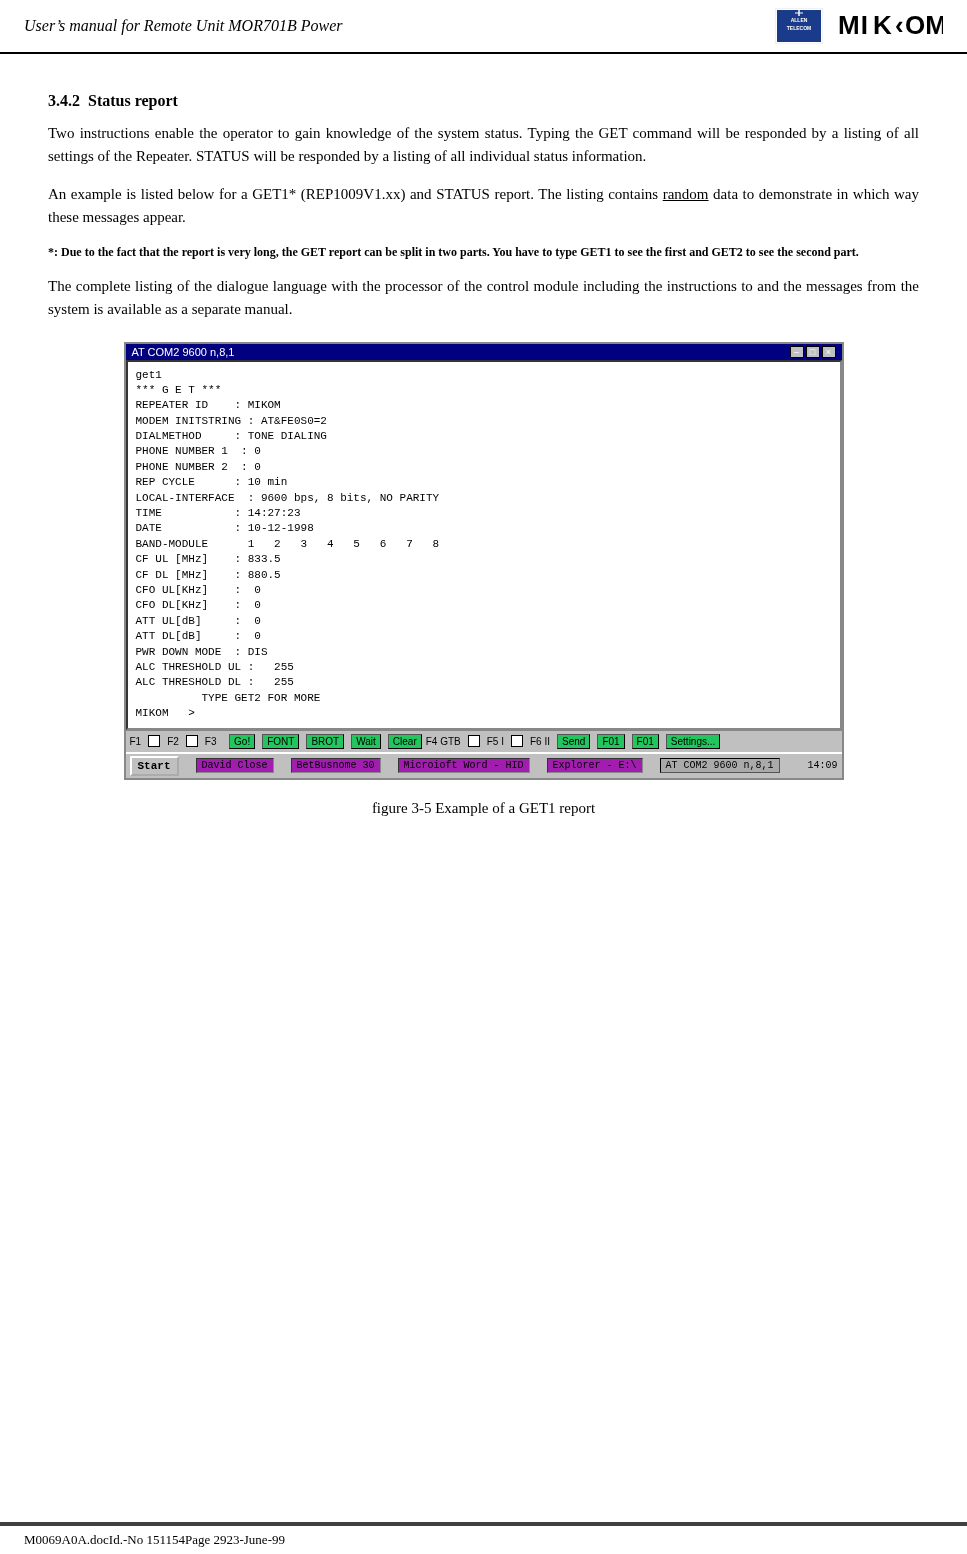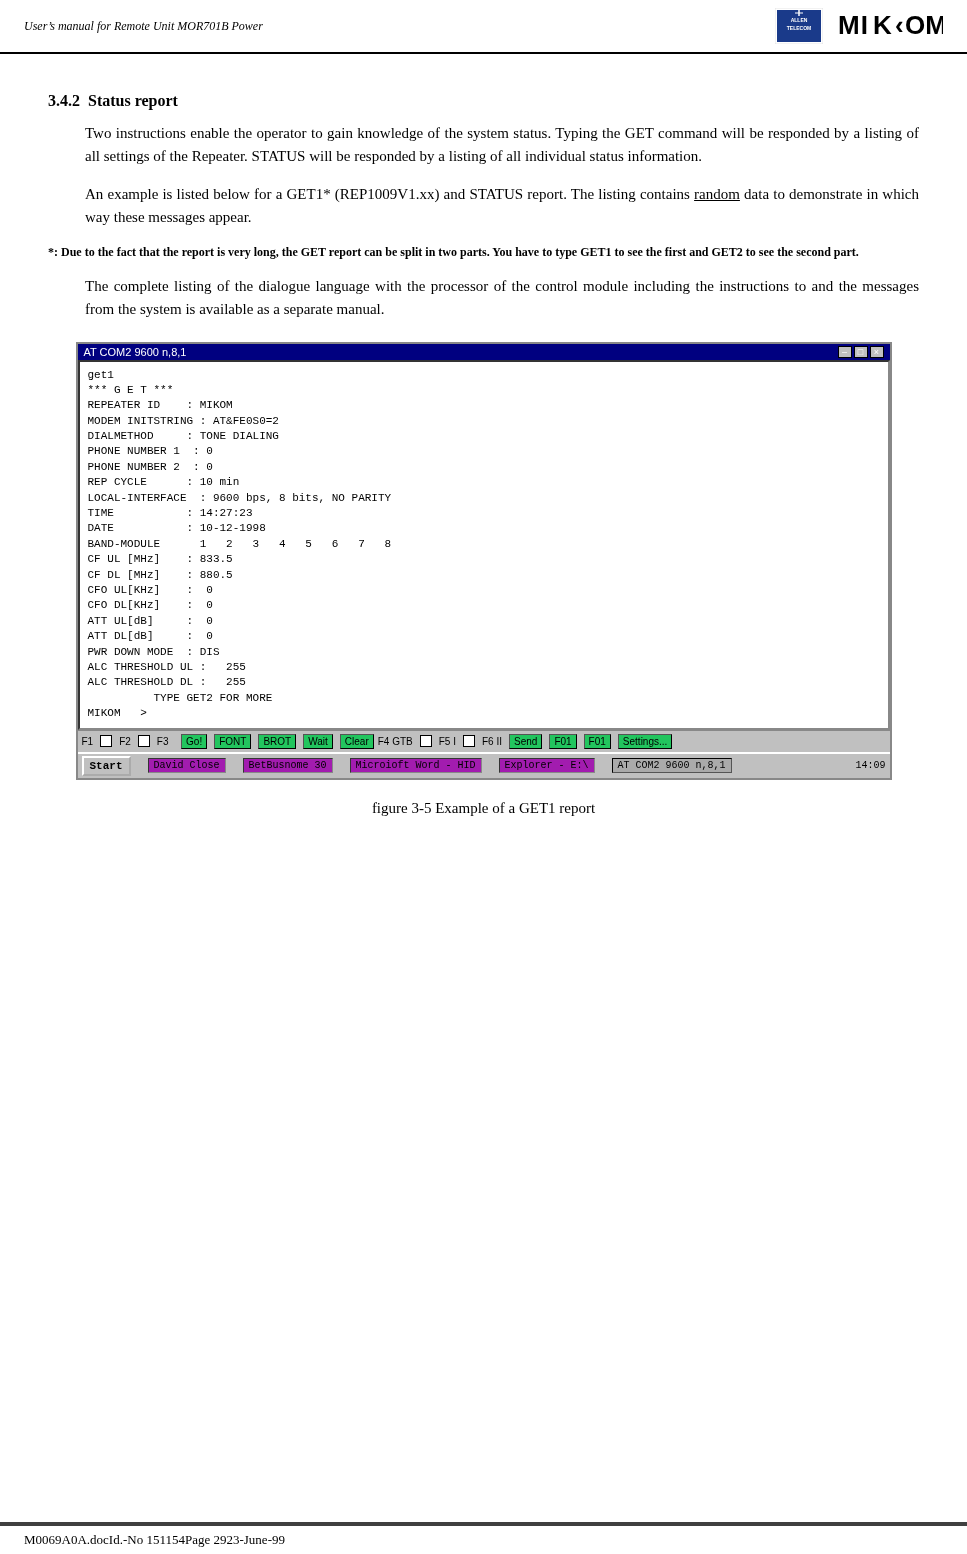--- a/index.html
+++ b/index.html
@@ -15,21 +15,21 @@
 
     
     .header {
       display: flex;
       align-items: center;
       justify-content: space-between;
       padding: 8px 24px 8px 24px;
       border-bottom: 2px solid #000;
     }
     .header-title {
-      font-size: 12px;
+      font-size: 16px;
       font-style: italic;
     }
     .header-logos {
       display: flex;
       align-items: center;
       gap: 10px;
     }
     .logo-allen {
       width: 48px;
       height: 36px;
@@ -62,39 +62,38 @@
       font-size: 16px;
       font-weight: bold;
       margin-bottom: 12px;
     }
 
     
     .para {
       margin-bottom: 14px;
       line-height: 1.55;
       text-align: justify;
-      margin-left: 37px;
     }
 
     .para-note {
       font-size: 12px;
       line-height: 1.5;
       margin-bottom: 14px;
       text-align: justify;
       font-weight: bold;
     }
 
     .underline {
       text-decoration: underline;
     }
 
     
     .terminal-wrapper {
       margin: 20px auto;
-      width: 816px;
+      width: 720px;
       border: 2px solid #888;
       background: #c0c0c0;
     }
     .terminal-titlebar {
       background: #000080;
       color: #fff;
       font-size: 11px;
       font-family: Arial, sans-serif;
       padding: 2px 6px;
       display: flex;

